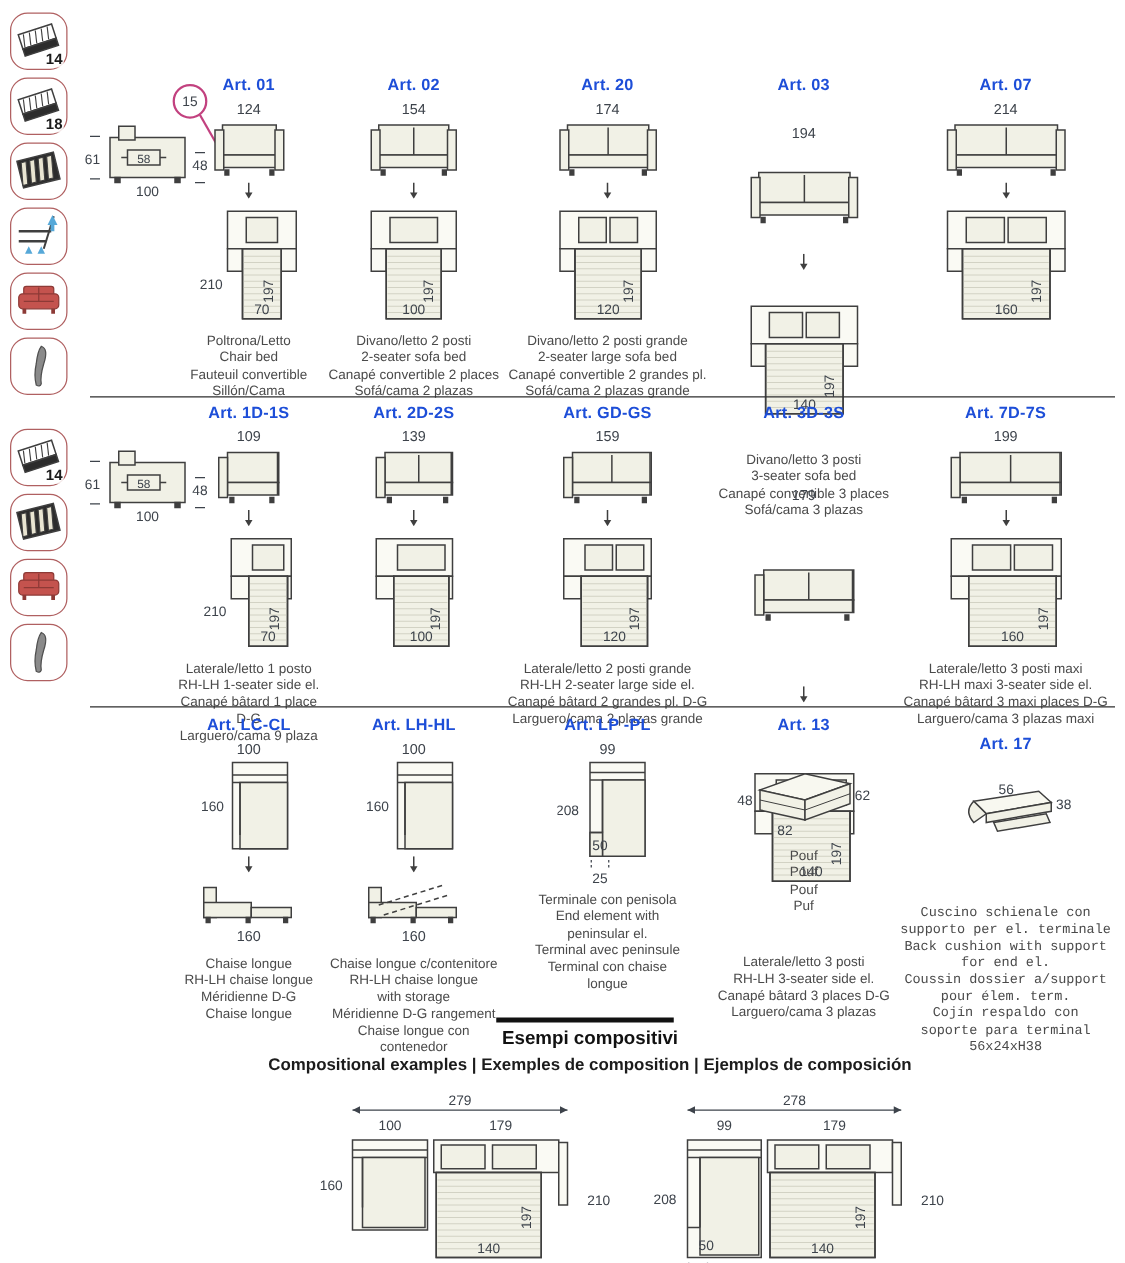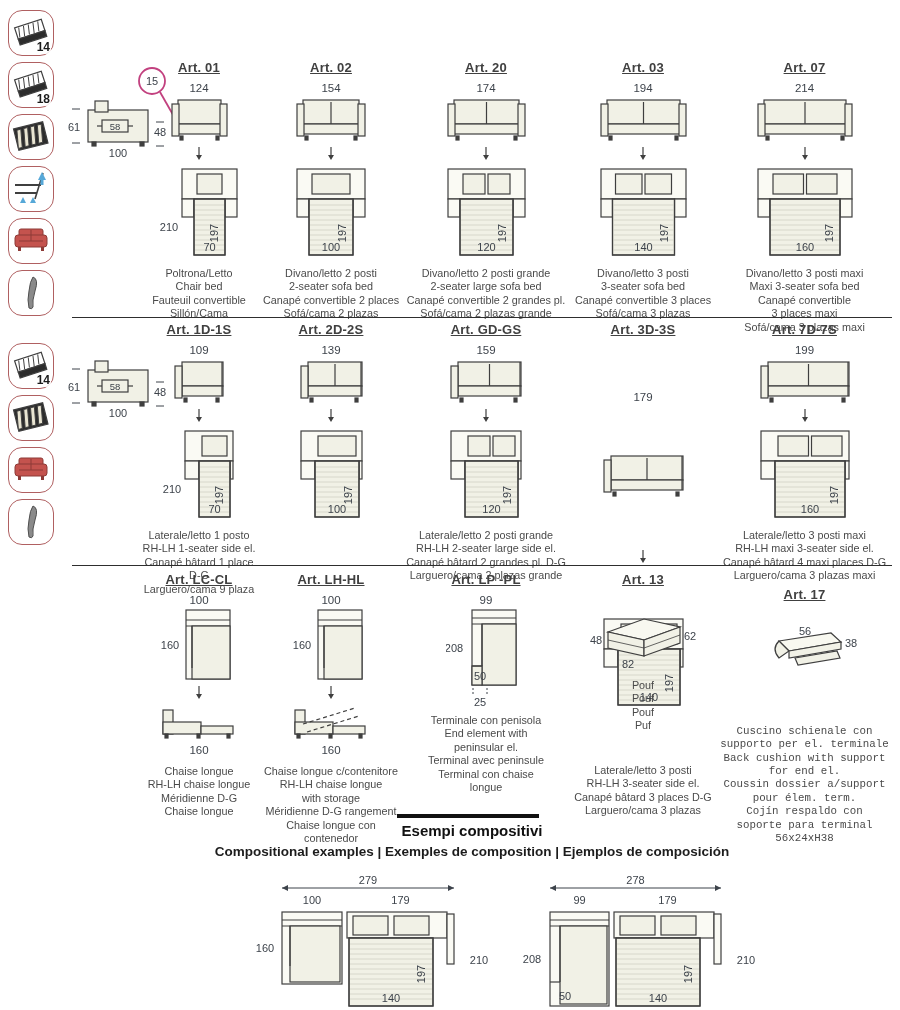--- a/index.html
+++ b/index.html
@@ -14,21 +14,21 @@
     background:#fff;display:flex;align-items:center;justify-content:center;
     margin-bottom:6px;position:relative;box-sizing:border-box;
   }
   .icon-num{
     position:absolute;right:2px;bottom:1px;font-size:12px;font-weight:bold;color:#1b1b1b;
     background:rgba(255,255,255,.85);padding:0 1px;border-radius:4px;line-height:13px;
   }
   
   .prod-row{position:absolute;left:138px;width:755px;display:flex;}
   .prod-col{display:flex;flex-direction:column;align-items:center;flex:none;}
-  .art{font-size:13px;font-weight:bold;color:#404040;margin-bottom:7px;letter-spacing:.2px;text-decoration:underline;}
+  .art{font-size:13px;font-weight:bold;color:#1d4ed8;margin-bottom:7px;letter-spacing:.2px;}
   .wlab{font-size:11.5px;color:#3d434b;margin-bottom:2px;}
   .desc{margin-top:7px;font-size:10.8px;line-height:1.24;color:#4a4a4a;text-align:center;}
   .dim{fill:#3d434b;font-size:11px;font-family:"Liberation Sans",sans-serif;}
   .dimsm{fill:#3d434b;font-size:9.5px;font-family:"Liberation Sans",sans-serif;}
   .divider{position:absolute;left:72px;width:820px;border-top:1.4px solid #2e2e2e;}
   
   .ex-bar{position:absolute;left:397px;top:814px;width:142px;height:4px;background:#111;}
   .ex-title{position:absolute;left:0;top:822px;width:944px;text-align:center;
     font-size:15px;font-weight:bold;color:#111;}
   .ex-sub{position:absolute;left:0;top:844px;width:944px;text-align:center;
@@ -323,21 +323,21 @@
         <text x="64" y="67" class="dim" text-anchor="middle" transform="rotate(-90 64 67)">197</text>
         <text x="44.5" y="85" class="dim" text-anchor="middle">120</text>
       </svg>
       <div class="desc">
         <div>Divano/letto 2 posti grande</div>
         <div>2-seater large sofa bed</div>
         <div>Canapé convertible 2 grandes pl.</div>
         <div>Sofá/cama 2 plazas grande</div>
       </div>
     </div>
-    <div class="prod-col" style="width: 146px;">
+    <div class="prod-col" style="width: 146px; gap: 19px;">
       <div class="art">Art. 03</div>
       <div class="wlab">194</div>
       <svg width="91" height="48">
         <rect x="9" y="4" width="73" height="24" fill="#f1f1e6" stroke="#3f3f3f" stroke-width="1.2"></rect>
         <rect x="9" y="28" width="73" height="10" fill="#f1f1e6" stroke="#3f3f3f" stroke-width="1.2"></rect>
         <rect x="3" y="8" width="7" height="32" fill="#f1f1e6" stroke="#3f3f3f" stroke-width="1.2"></rect>
         <rect x="81" y="8" width="7" height="32" fill="#f1f1e6" stroke="#3f3f3f" stroke-width="1.2"></rect>
         <line x1="45.5" y1="6" x2="45.5" y2="28" stroke="#3f3f3f" stroke-width="1.2"></line>
         <rect x="11" y="40" width="3" height="4" fill="#3f3f3f" stroke="#3f3f3f" stroke-width="1.2"></rect>
         <rect x="77" y="40" width="3" height="4" fill="#3f3f3f" stroke="#3f3f3f" stroke-width="1.2"></rect>
@@ -404,27 +404,20 @@
         <line x1="19" y1="59" x2="87" y2="59" stroke="#d2d2c4" stroke-width="0.8"></line>
         <line x1="19" y1="64" x2="87" y2="64" stroke="#d2d2c4" stroke-width="0.8"></line>
         <line x1="19" y1="69" x2="87" y2="69" stroke="#d2d2c4" stroke-width="0.8"></line>
         <line x1="19" y1="74" x2="87" y2="74" stroke="#d2d2c4" stroke-width="0.8"></line>
         <line x1="19" y1="79" x2="87" y2="79" stroke="#d2d2c4" stroke-width="0.8"></line>
         <line x1="19" y1="84" x2="87" y2="84" stroke="#d2d2c4" stroke-width="0.8"></line>
         <rect x="18" y="33" width="70" height="56" fill="none" stroke="#3f3f3f" stroke-width="1.2"></rect>
         <text x="81" y="67" class="dim" text-anchor="middle" transform="rotate(-90 81 67)">197</text>
         <text x="53" y="85" class="dim" text-anchor="middle">160</text>
       </svg>
-      <div class="desc">
-        <div>Divano/letto 3 posti maxi</div>
-        <div>Maxi 3-seater sofa bed</div>
-        <div>Canapé convertible</div>
-        <div>3 places maxi</div>
-        <div>Sofá/cama 3 plazas maxi</div>
-      </div>
     </div>
   </div>
 <div class="divider" style="top:317px;"></div>
 <div id="row2" class="prod-row" style="top:322px;">
     <div class="prod-col" style="width: 122px;">
       <div class="art">Art. 1D-1S</div>
       <div class="wlab">109</div>
       <svg width="54" height="48">
         <rect x="10" y="4" width="41" height="24" fill="#f1f1e6" stroke="#3f3f3f" stroke-width="1.2"></rect>
         <rect x="10" y="28" width="41" height="10" fill="#f1f1e6" stroke="#3f3f3f" stroke-width="1.2"></rect>
@@ -623,21 +616,21 @@
         <line x1="21" y1="74" x2="89" y2="74" stroke="#d2d2c4" stroke-width="0.8"></line>
         <line x1="21" y1="79" x2="89" y2="79" stroke="#d2d2c4" stroke-width="0.8"></line>
         <line x1="21" y1="84" x2="89" y2="84" stroke="#d2d2c4" stroke-width="0.8"></line>
         <rect x="20" y="33" width="70" height="56" fill="none" stroke="#3f3f3f" stroke-width="1.2"></rect>
         <text x="83" y="67" class="dim" text-anchor="middle" transform="rotate(-90 83 67)">197</text>
         <text x="55" y="85" class="dim" text-anchor="middle">160</text>
       </svg>
       <div class="desc">
         <div>Laterale/letto 3 posti maxi</div>
         <div>RH-LH maxi 3-seater side el.</div>
-        <div>Canapé bâtard 4 maxi places D-G</div>
+        <div>Canapé bâtard 3 maxi places D-G</div>
         <div>Larguero/cama 3 plazas maxi</div>
       </div>
     </div>
   </div>
 <div class="divider" style="top:565px;"></div>
 <div id="row3" class="prod-row" style="top:572px;">
     <div class="prod-col" style="width: 122px;">
       <div class="art">Art. LC-CL</div>
       <div class="wlab">100</div>
       <svg width="78" height="74">

